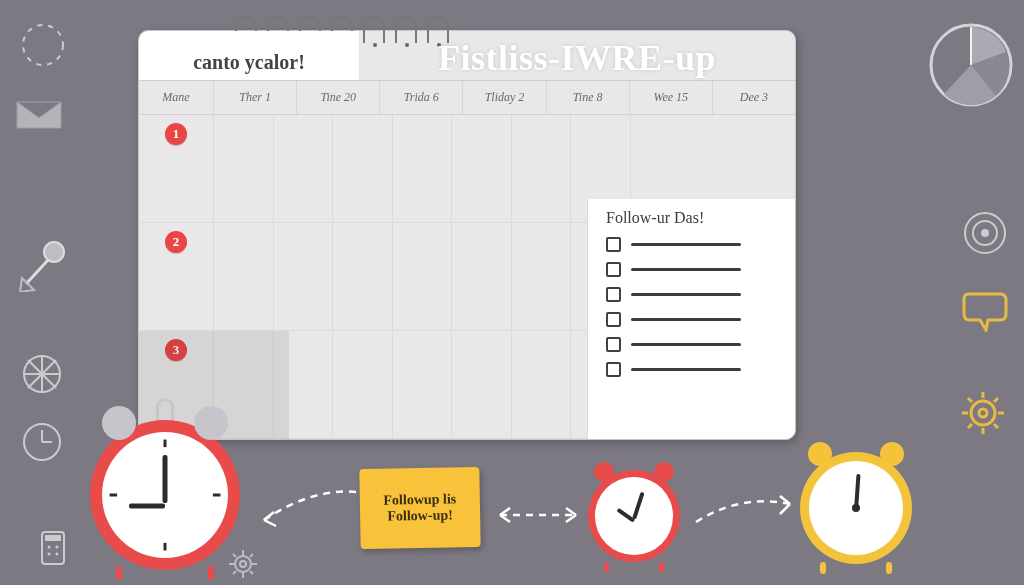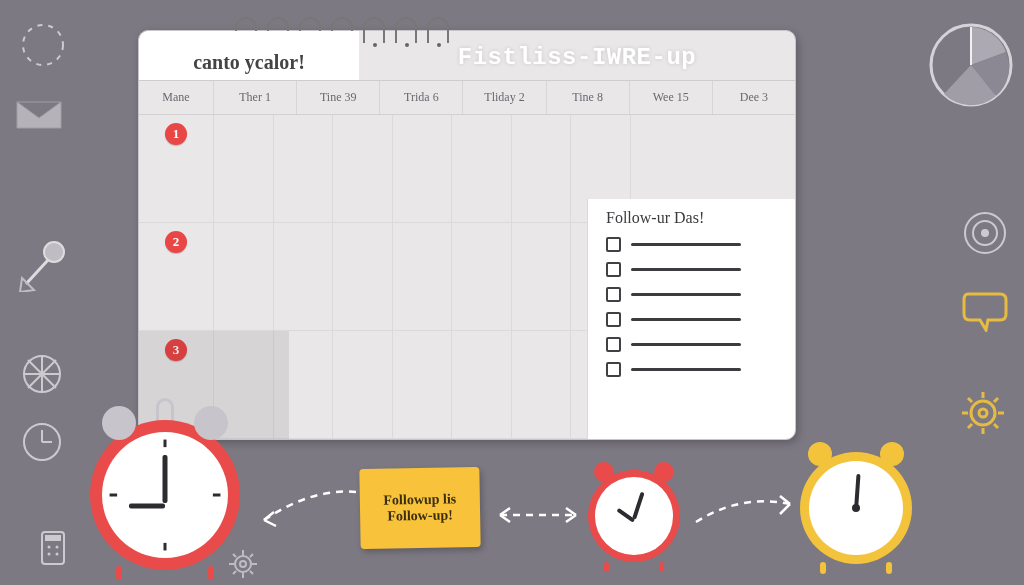--- a/index.html
+++ b/index.html
@@ -64,40 +64,41 @@
     height: 100%;
     border-radius: 10px 0 0 0;
     display: flex; align-items: flex-end; justify-content: center;
     padding-bottom: 6px;
     font-family: "Comic Sans MS", cursive;
     font-size: 20px; color: #444; font-weight: 600;
   }
   .title-main {
     flex: 1;
     text-align: center;
-    font-family: Liberation Mono, monospace;
-    font-size: 24px;
+    font-family: Liberation Serif, serif;
+    font-size: 36px;
     color: #fff;
     font-weight: 700;
     letter-spacing: .5px;
     text-shadow: 0 0 4px rgba(0,0,0,.15);
     padding-top: 4px;
   }
 
   
   .header-row {
     display: flex;
     height: 34px;
     border-bottom: 1px solid #d4d1d4;
     font-size: 12px;
     color: #6a676e;
   }
   .header-row .hcell {
     flex: 1; display:flex; align-items:center; justify-content:center;
     border-right: 1px solid #d8d5d8;
+    font-style: italic;
   }
   .header-row .hcell:first-child { flex: 0 0 75px; }
   .header-row .hcell:last-child { border-right: none; }
 
   
   .grid {
     position: relative;
     height: calc(100% - 84px);
   }
   .grid .row {
@@ -304,21 +305,21 @@
   </div>
 
   <div class="title-row">
     <div class="title-left">canto ycalor!</div>
     <div class="title-main">Fistliss-IWRE-up</div>
   </div>
 
   <div class="header-row">
     <div class="hcell">Mane</div>
     <div class="hcell">Ther 1</div>
-    <div class="hcell">Tine 39</div>
+    <div class="hcell">Tine 20</div>
     <div class="hcell">Trida 6</div>
     <div class="hcell">Tliday 2</div>
     <div class="hcell">Tine 8</div>
     <div class="hcell">Wee 15</div>
     <div class="hcell">Dee 3</div>
   </div>
 
   <div class="grid">
     <div class="shade"></div>
 

